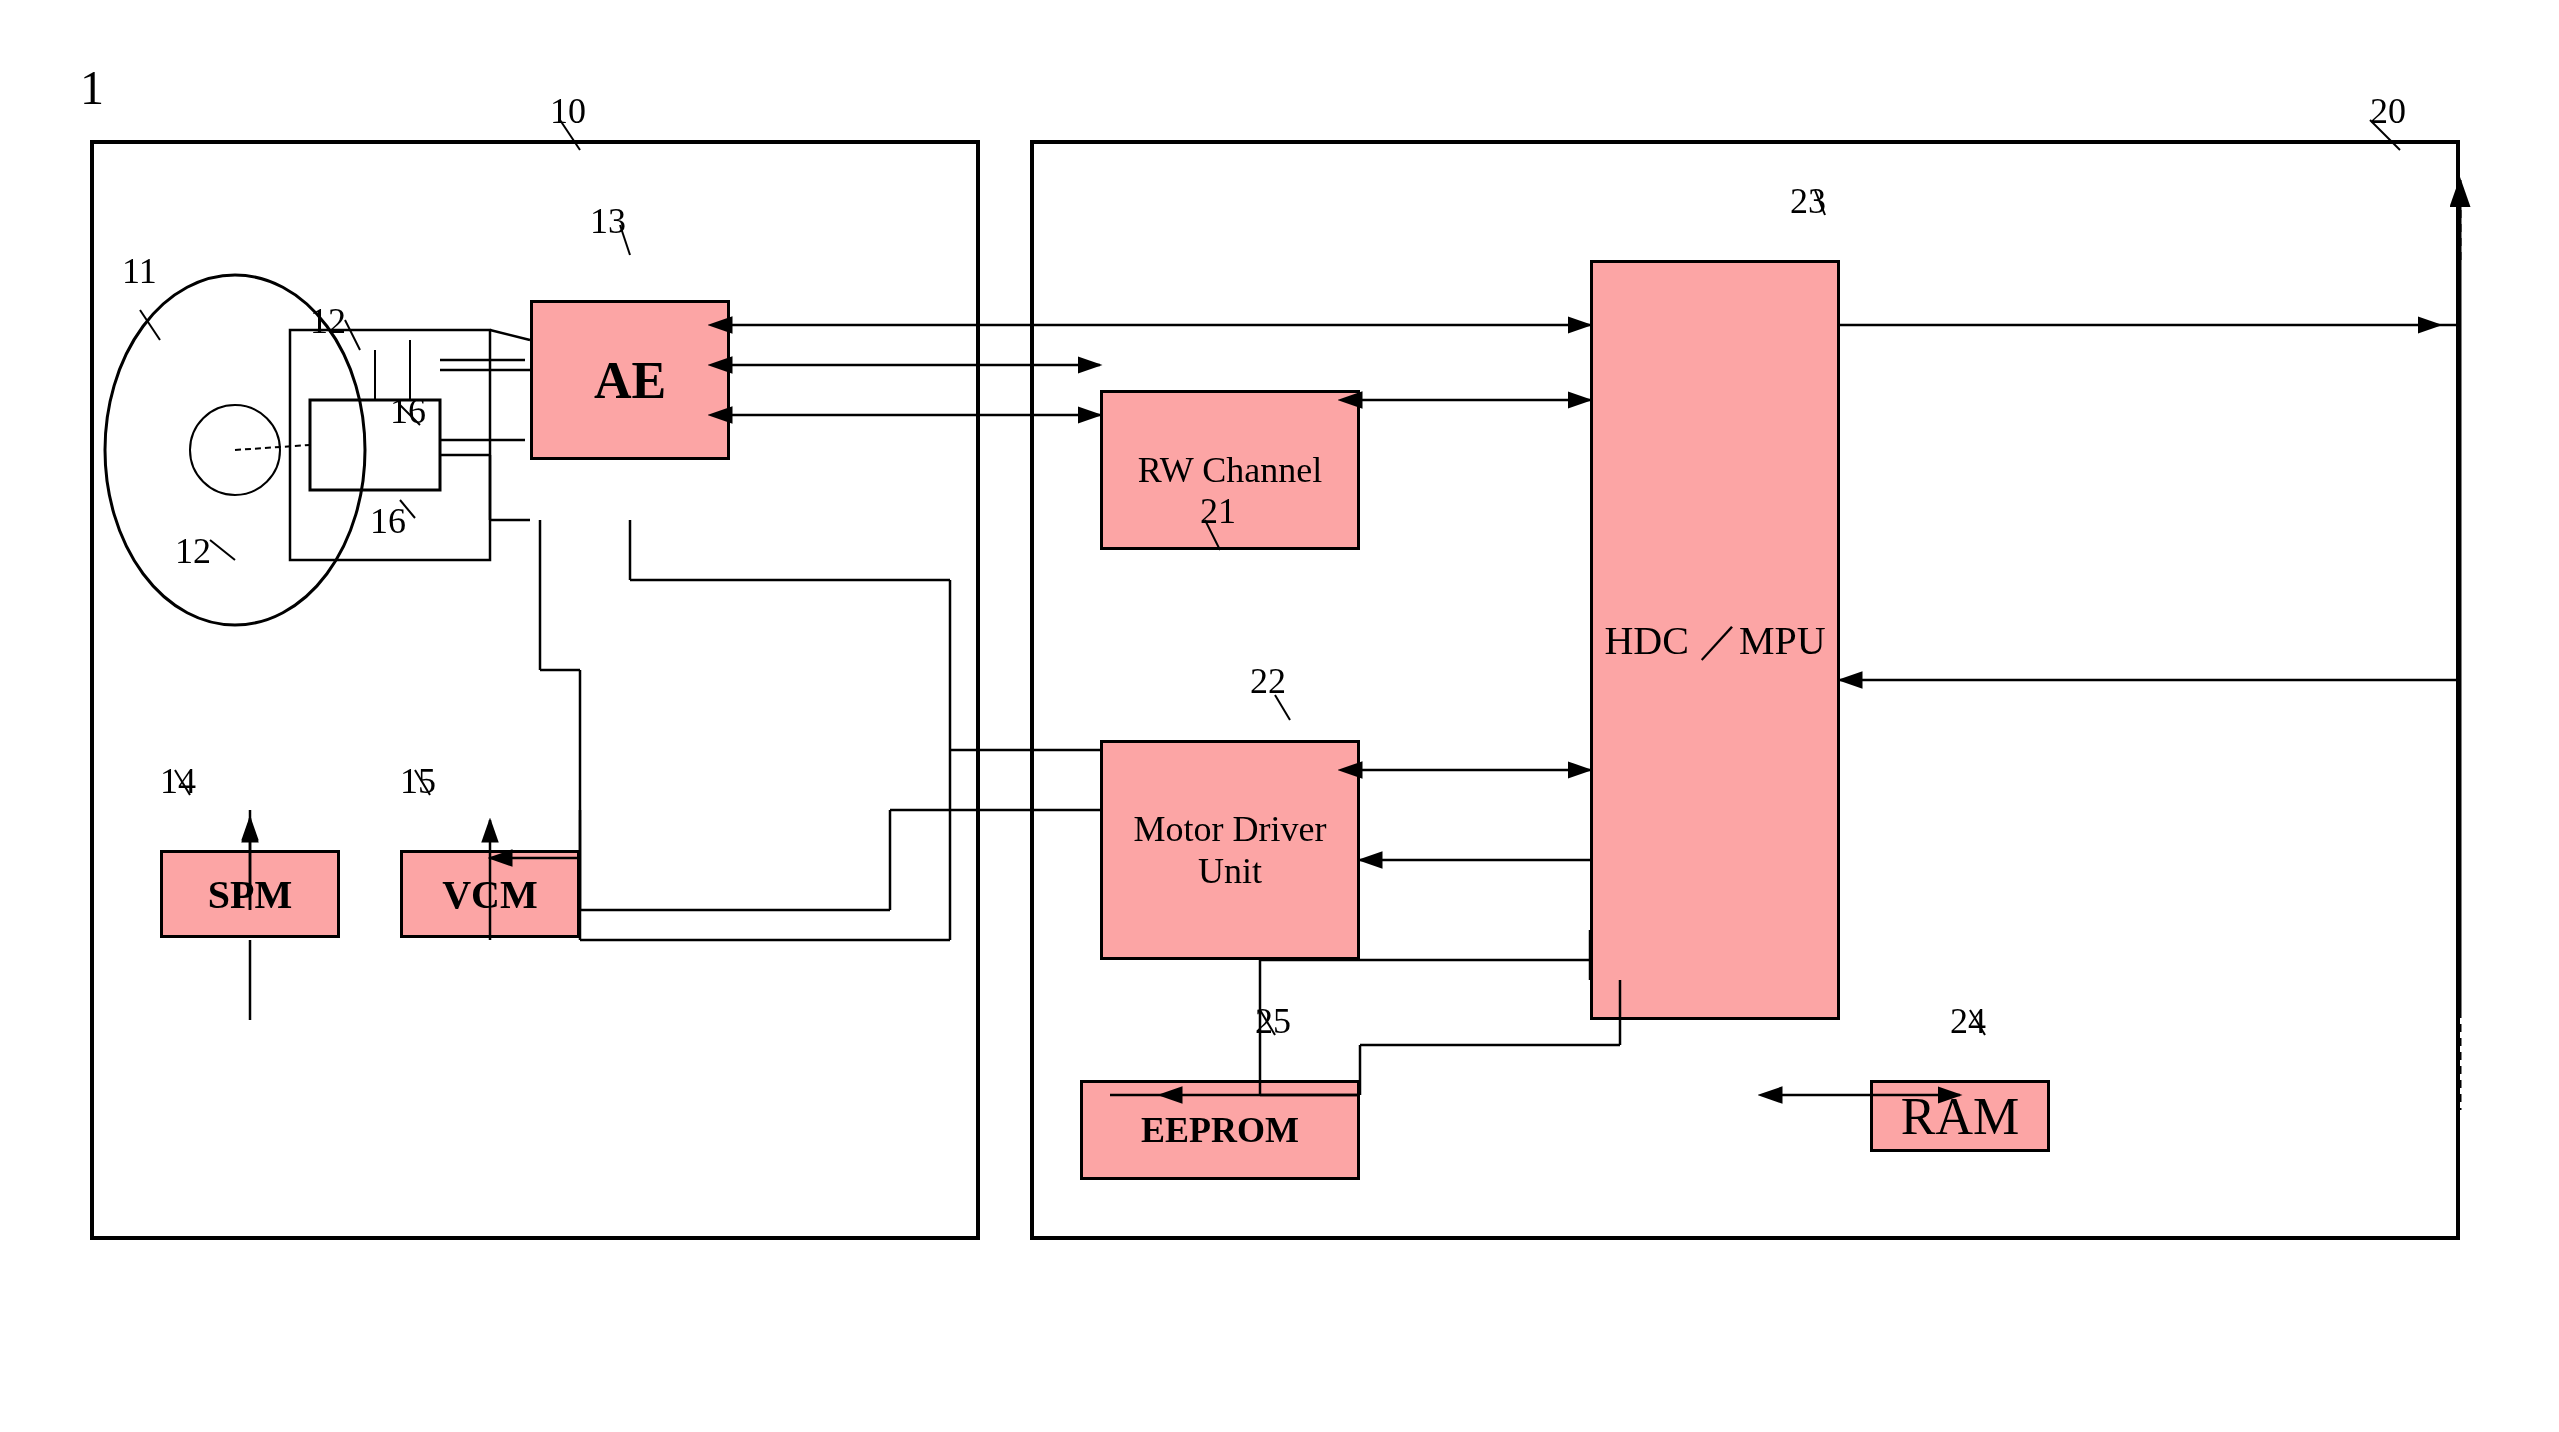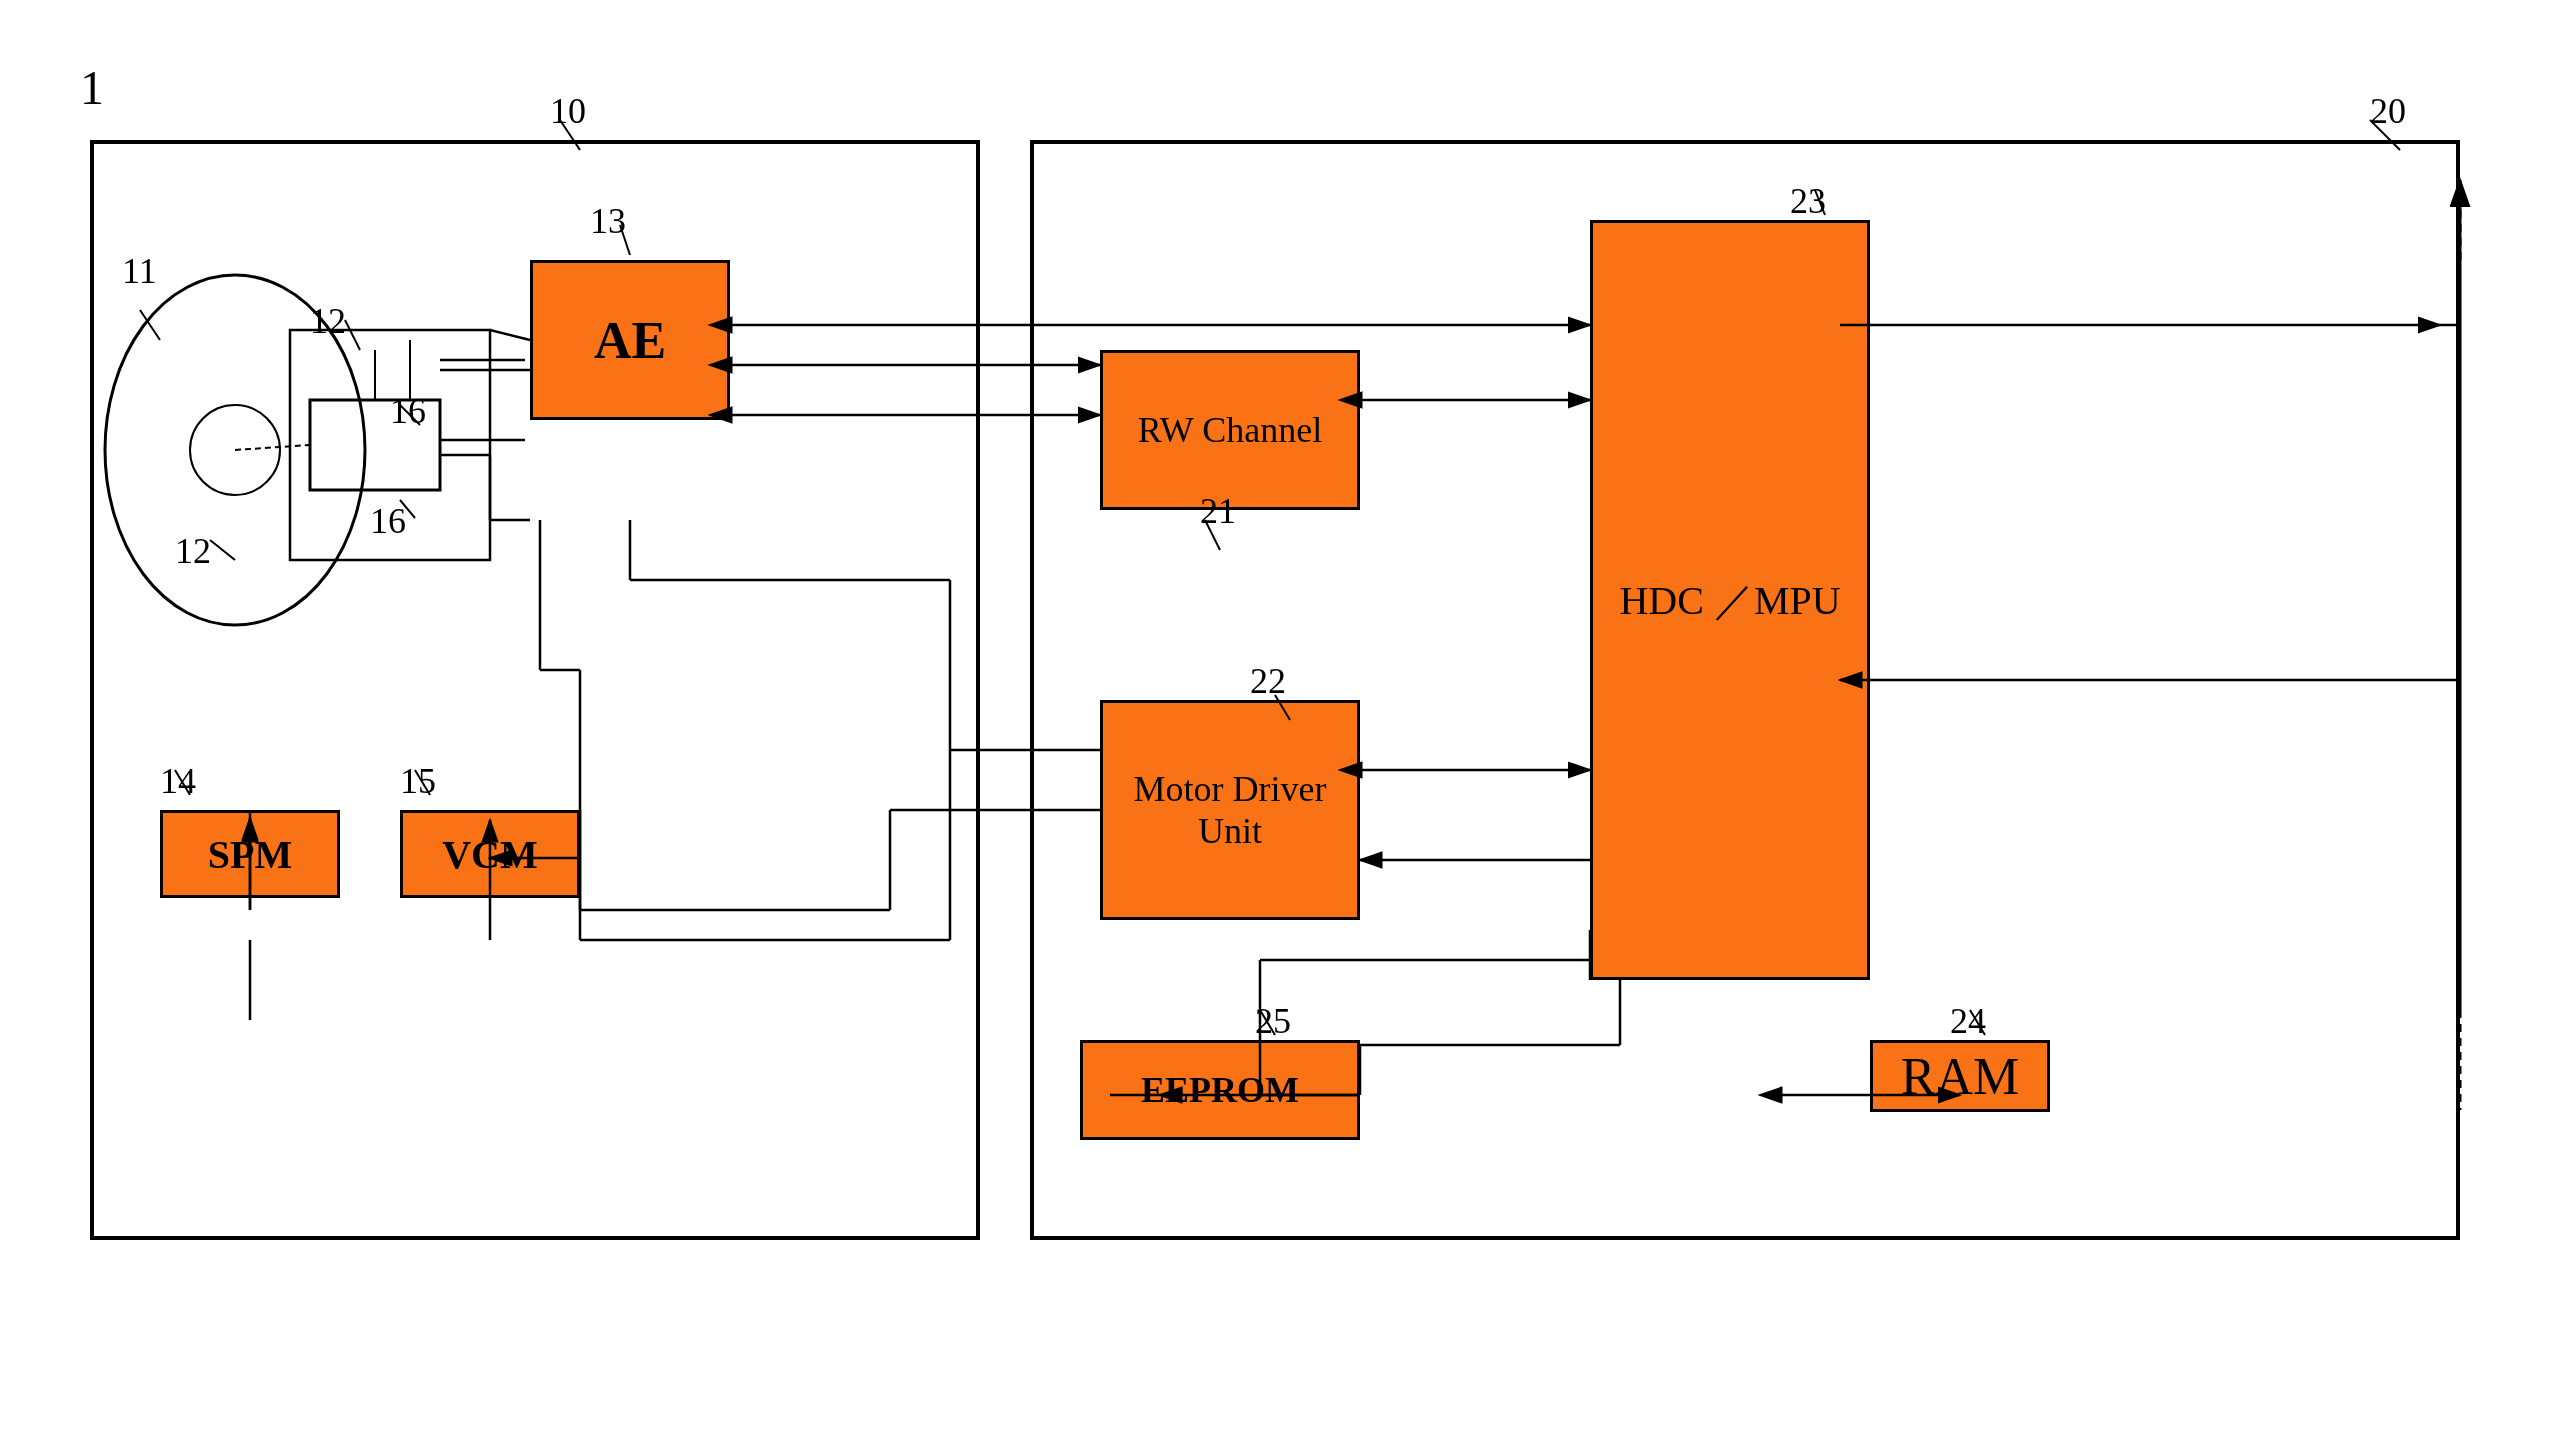--- a/index.html
+++ b/index.html
@@ -54,26 +54,27 @@
     .ref-label {
       position: absolute;
       font-size: 36px;
       font-weight: normal;
     }
 
     
     .component-box {
       position: absolute;
       border: 3px solid #000;
-      background: #f97316;
+      background: #fca5a5;
       display: flex;
       align-items: center;
       justify-content: center;
       text-align: center;
       font-size: 40px;
+      margin-top: 40px;
     }
 
     
     .svg-overlay {
       position: absolute;
       top: 0;
       left: 0;
       width: 100%;
       height: 100%;
       pointer-events: none;
@@ -102,21 +103,21 @@
     <span>RW
 Channel</span>
   </div>
 
   <div class="component-box" style="top:640px; left:1040px; width:260px; height:220px; font-size:36px;">
     <span>Motor
 Driver
 Unit</span>
   </div>
 
-  <div class="component-box" style="top:160px; left:1530px; width:280px; height:760px; font-size:40px;">
+  <div class="component-box" style="top:160px; left:1530px; width:250px; height:760px; font-size:40px;">
     <span>HDC
 ／MPU</span>
   </div>
 
   <div class="component-box" style="top:750px; left:100px; width:180px; height:88px; font-size:40px; font-weight:bold;">
     <span>SPM</span>
   </div>
 
   <div class="component-box" style="top:750px; left:340px; width:180px; height:88px; font-size:40px; font-weight:bold;">
     <span>VCM</span>

